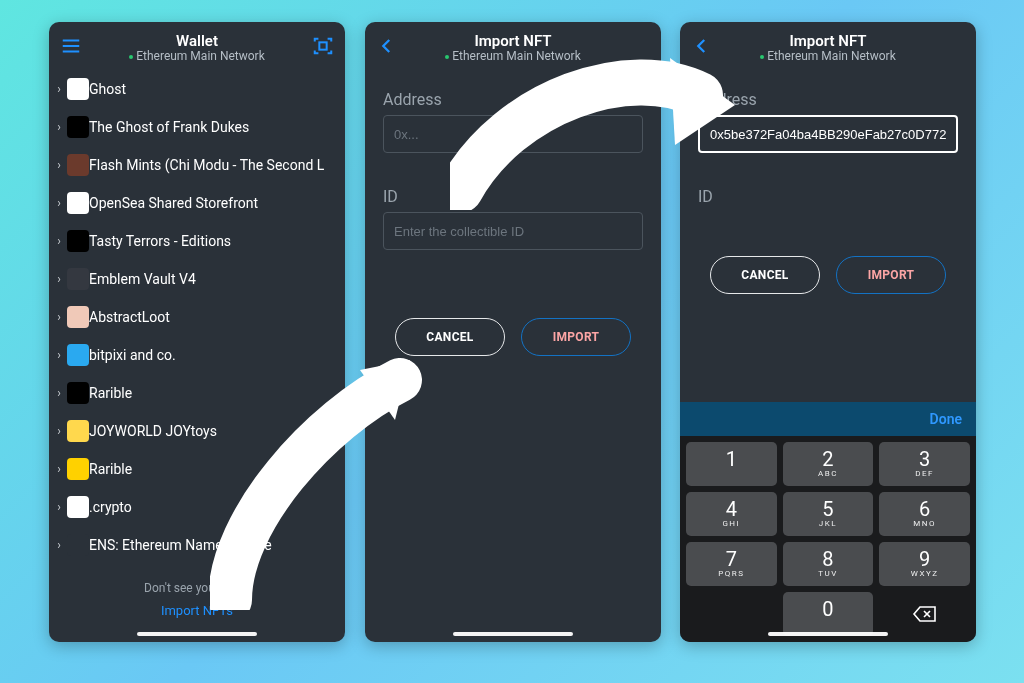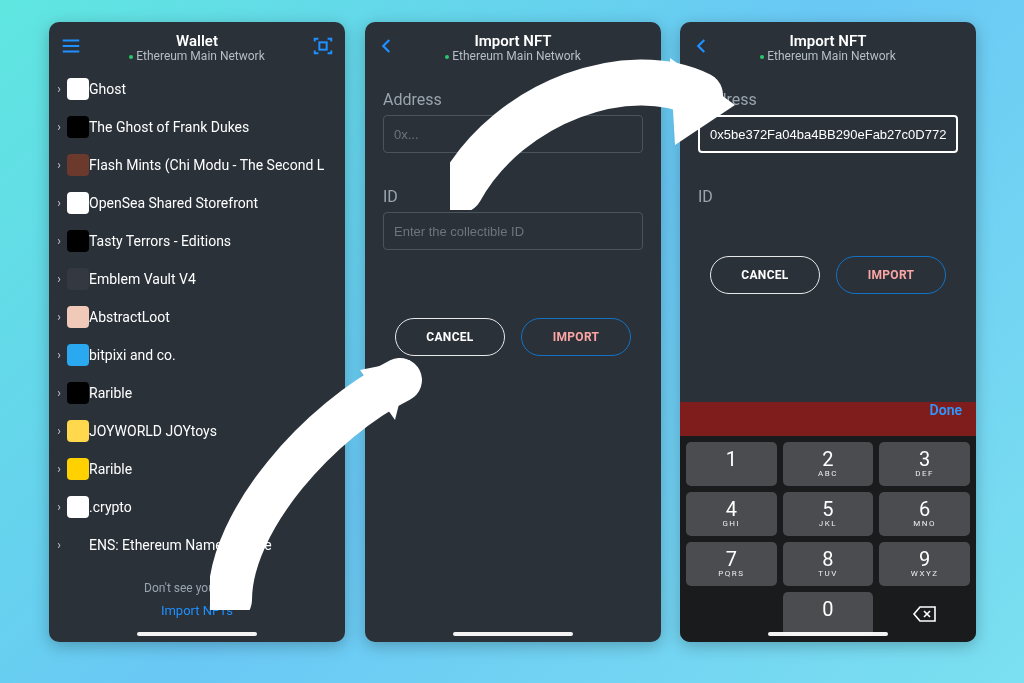--- a/index.html
+++ b/index.html
@@ -126,23 +126,23 @@
   .pill {
     width:110px;height:38px;border-radius:20px;
     display:flex;align-items:center;justify-content:center;
     font-size:12px;font-weight:700;letter-spacing:.3px;margin-top:24px;
   }
   .pill.cancel { border:1.5px solid #e6e8ea; color:#fff; }
   .pill.import { border:1.5px solid #1372c4; color:#fca5a5; }
 
   
   .done-bar {
-    background:#7f1d1d;
+    background:#0c4a6e;
     height:34px;
-    display:flex;justify-content:flex-end;
+    display:flex;align-items:center;justify-content:flex-end;
     padding:0 14px;color:#2f98ff;font-weight:600;font-size:14px;
   }
   .keypad {
     background:#1a1b1d;
     display:grid;
     grid-template-columns:repeat(3,1fr);
     gap:6px;
     padding:6px;
   }
   .key {

